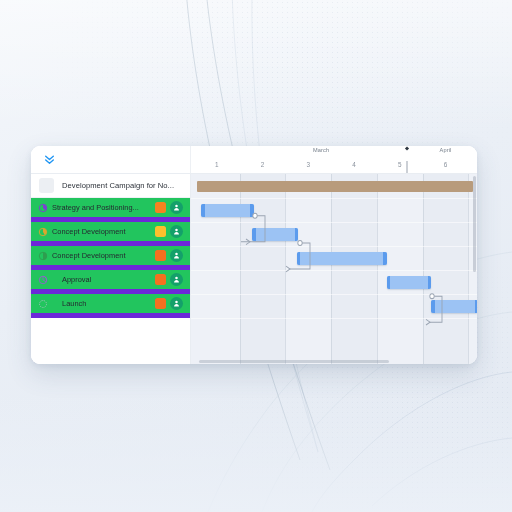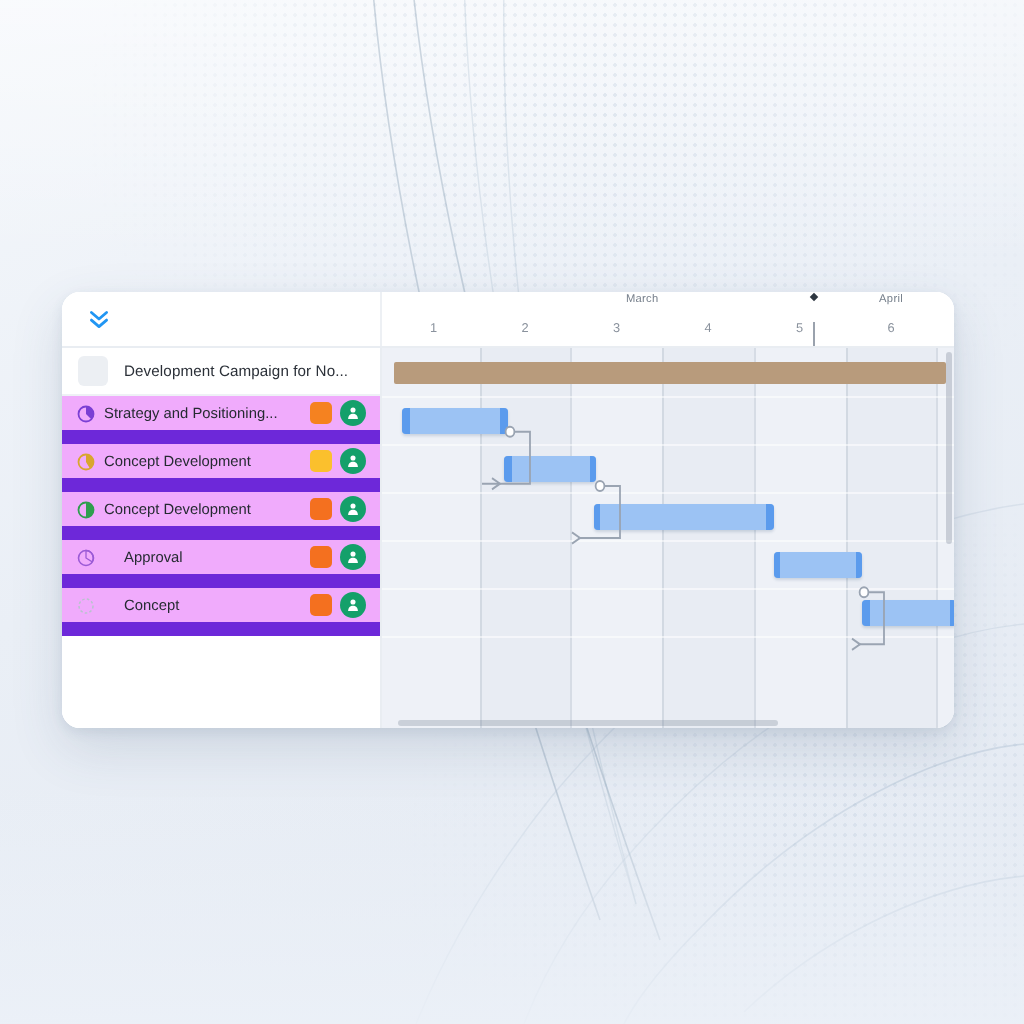--- a/index.html
+++ b/index.html
@@ -159,25 +159,25 @@
     color: #2b3038;
     white-space: nowrap;
     overflow: hidden;
     letter-spacing: 0.05px;
   }
 
   .task-row {
     height: 24px;
     display: flex;
     align-items: center;
-    border-bottom: 7px solid #6d28d9;
+    border-bottom: 5px solid #6d28d9;
     padding-left: 7px;
     padding-right: 7px;
     gap: 4px;
-    background: #f0abfc;
+    background: #22c55e;
   }
   .task-icon { flex: 0 0 10px; width: 10px; height: 10px; display: block; }
   .task-name {
     font-size: 7.4px;
     color: #252a31;
     white-space: nowrap;
     overflow: hidden;
     flex: 1;
     letter-spacing: 0.02px;
   }
@@ -402,21 +402,21 @@
               <circle cx="12" cy="8" r="3.4" fill="#ffffff"></circle>
               <path d="M5.5 20 C5.5 15.3 8.5 13 12 13 C15.5 13 18.5 15.3 18.5 20 Z" fill="#ffffff"></path>
             </svg>
           </span>
         </div>
 
         <div class="task-row">
           <svg class="task-icon" viewBox="0 0 20 20">
             <circle cx="10" cy="10" r="7" fill="none" stroke="#b9c2ce" stroke-width="1.5" stroke-dasharray="2.6 2.2"></circle>
           </svg>
-          <span class="task-name indent">Concept</span>
+          <span class="task-name indent">Launch</span>
           <span class="tag-square" style="background:#f4701f"></span>
           <span class="avatar">
             <svg viewBox="0 0 24 24">
               <circle cx="12" cy="8" r="3.4" fill="#ffffff"></circle>
               <path d="M5.5 20 C5.5 15.3 8.5 13 12 13 C15.5 13 18.5 15.3 18.5 20 Z" fill="#ffffff"></path>
             </svg>
           </span>
         </div>
 
         <div class="task-filler"></div>

